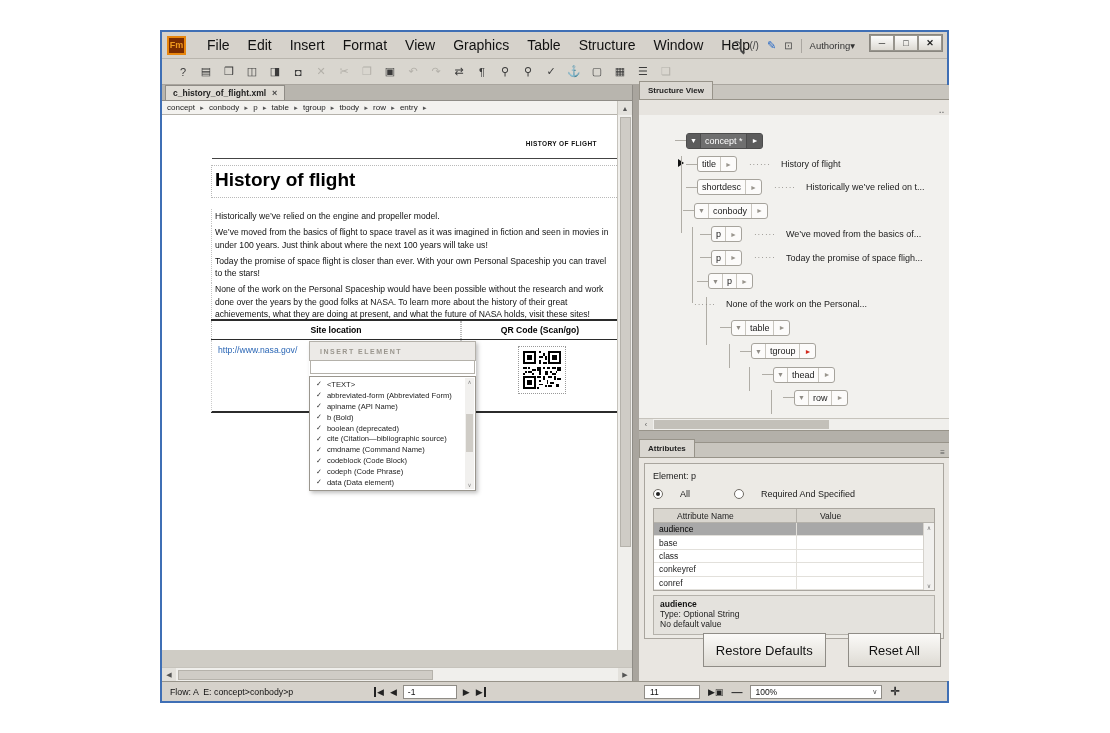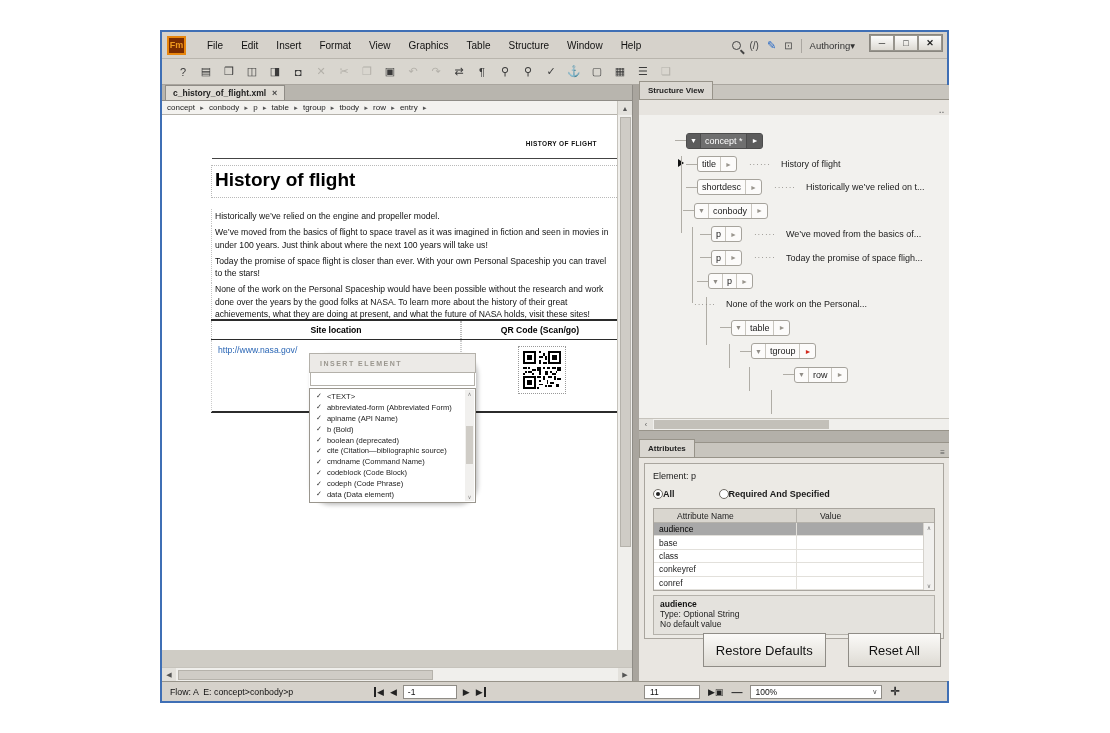--- a/index.html
+++ b/index.html
@@ -3,21 +3,21 @@
 <meta charset="utf-8">
 <style>
   * { margin:0; padding:0; box-sizing:border-box; }
   html,body { width:1110px; height:733px; background:#ffffff; font-family:"Liberation Sans", sans-serif; overflow:hidden; }
   .win { position:absolute; left:160px; top:30px; width:789px; height:673px; background:#d6d2cb; border:2px solid #3f6fb5; }
 
   
   .menubar { position:absolute; left:0; top:0; width:100%; height:27px; background:#d6d2cb; display:flex; align-items:center; border-bottom:1px solid #b9b5ad; }
   .fmlogo { width:19px; height:19px; margin-left:5px; background:#7a2c00; border:2px solid #e8860d; color:#f09a1e; font-size:9px; font-weight:bold; display:flex; align-items:center; justify-content:center; }
   .menus { display:flex; margin-left:12px; }
-  .menu-item { font-size:10px; color:#111; padding:4px 9px; cursor:default; }
+  .menu-item { font-size:14px; color:#111; padding:4px 9px; cursor:default; }
   .tb-right { position:absolute; right:88px; top:0; height:27px; display:flex; align-items:center; gap:8px; }
   .tb-right .sep { width:1px; height:14px; background:#aaa6a0; }
   .mag { width:9px; height:9px; border:1.5px solid #444; border-radius:50%; position:relative; }
   .mag::after { content:""; position:absolute; width:5px; height:1.5px; background:#444; transform:rotate(45deg); left:7px; top:9px; }
   .ticon { font-size:10px; color:#444; }
   .pen { color:#2b6cc8; font-size:11px; }
   .mode { font-size:9.5px; color:#333; display:flex; align-items:center; gap:0; padding-right:4px; }
   .winbtns { position:absolute; right:4px; top:2px; display:flex; border:1px solid #8a8780; background:#cfccc5; }
   .wbtn { width:24px; height:16px; border:1px solid #97948d; background:linear-gradient(#fdfdfc,#dddad3); font-size:9px; font-weight:bold; color:#222; display:flex; align-items:center; justify-content:center; }
 
@@ -45,21 +45,21 @@
   .dthead { display:flex; height:19px; border-bottom:1.5px solid #2b2b2b; }
   .dth { font-size:8.6px; font-weight:bold; color:#000; display:flex; align-items:center; justify-content:center; border-left:1px dotted #bbb; border-right:1px dotted #bbb; }
   .dth.c1 { width:250px; } .dth.c2 { width:158px; }
   .dtbody { display:flex; height:72px; }
   .dtd { border-left:1px dotted #ccc; border-right:1px dotted #ccc; position:relative; }
   .dtd.c1 { width:250px; } .dtd.c2 { width:158px; }
   .doclink { position:absolute; left:6px; top:5px; font-size:8.6px; color:#2a66b5; }
   .qrframe { position:absolute; left:56px; top:6px; width:48px; height:48px; border:1px dotted #999; display:flex; align-items:center; justify-content:center; }
 
   
-  .popup { position:absolute; left:147px; top:238px; width:167px; background:#fff; box-shadow:2px 2px 4px rgba(0,0,0,0.25);border-radius:20px; }
+  .popup { position:absolute; left:147px; top:226px; width:167px; background:#fff; box-shadow:2px 2px 4px rgba(0,0,0,0.25); }
   .popup-head { height:20px; background:#eceae7; border:1px solid #b4b1aa; display:flex; align-items:center; padding-left:10px; font-size:7px; letter-spacing:1.5px; color:#9a968e; font-weight:bold; }
   .popup-input { height:13px; background:#fff; border:1px solid #b4b1aa; border-top:none; margin:0 1px; }
   .popup-list { border:1px solid #9a968e; background:#fff; margin-top:2px; position:relative; padding:2px 10px 2px 0; }
   .popup-item { font-size:7.6px; color:#222; height:10.9px; display:flex; align-items:center; padding-left:6px; white-space:nowrap; }
   .popup-item::before { content:"✓"; font-size:7px; color:#333; margin-right:5px; }
   .plist-scroll { position:absolute; right:1px; top:1px; bottom:1px; width:9px; background:#f1f0ee; display:flex; flex-direction:column; align-items:center; justify-content:space-between; font-size:5.5px; color:#8a8a8a; padding:1px 0; }
   .plist-thumb { width:7px; flex:0 0 38px; background:#cfccc6; }
 
   
   .vscroll { position:absolute; right:0; top:16px; width:15px; height:549px; background:#f0efec; border-left:1px solid #c6c3bc; display:flex; flex-direction:column; align-items:center; }
@@ -97,21 +97,21 @@
   .cursor-marker { position:absolute; left:39px; top:44px; width:0; height:0; border-left:6px solid #111; border-top:4px solid transparent; border-bottom:4px solid transparent; }
   .sv-hscroll { position:absolute; left:0; top:333px; width:310px; height:12px; background:#f0efec; border-top:1px solid #c6c3bc; display:flex; align-items:center; }
   .sv-hthumb { height:9px; width:175px; background:#c3c0b9; margin-left:1px; }
   .splitter-h { position:absolute; left:0; top:345px; width:310px; height:13px; background:#b3b0a9; border-top:1px solid #979389; border-bottom:1px solid #979389; }
 
   
   .attr-panel { position:absolute; left:0; top:358px; width:310px; height:238px; background:#e9e6e1; }
   .attr-body { position:absolute; left:5px; top:20px; width:300px; height:176px; border:1px solid #a9a59e; background:#eceae5; padding:7px 8px 0 8px; }
   .attr-el { font-size:9px; color:#1a1a1a; margin-bottom:8px; }
   .radios { display:flex; gap:44px; margin-bottom:9px; }
-  .radio { display:flex; align-items:center; gap:0; font-size:9px; color:#1a1a1a;font-weight:bold; }
+  .radio { display:flex; align-items:center; gap:17px; font-size:9px; color:#1a1a1a; }
   .rdot { width:10px; height:10px; border:1px solid #6f6b64; border-radius:50%; background:#fff; position:relative; }
   .rdot.on::after { content:""; position:absolute; left:2px; top:2px; width:4px; height:4px; border-radius:50%; background:#222; }
   .attr-table { border:1px solid #a9a59e; background:#fff; position:relative; }
   .at-head { display:flex; height:14px; background:#d9d6cf; border-bottom:1px solid #b5b2ab; }
   .at-hcell { font-size:8.5px; color:#222; display:flex; align-items:center; padding-left:23px; }
   .at-hcell.c1 { width:143px; border-right:1px solid #b5b2ab; } .at-hcell.c2 { flex:1; }
   .at-row { display:flex; height:13.4px; border-bottom:1px solid #e2e0db; }
   .at-cell1 { width:143px; font-size:8.5px; color:#1a1a1a; padding-left:5px; display:flex; align-items:center; border-right:1px solid #e2e0db; }
   .at-cell2 { flex:1; }
   .at-row.selected { background:#a8a8a8; }
@@ -497,20 +497,28 @@
             </span>
           </div>
           <div class="tree-row" style="margin-left: 101px;">
             <span class="stub"></span>
             <span class="nodebox">
               <span class="ncell tri">▼</span>
               <span class="ncell">tgroup</span>
               <span class="ncell arrow red">►</span>
             </span>
           </div>
+          <div class="tree-row" style="margin-left: 123px;">
+            <span class="stub"></span>
+            <span class="nodebox">
+              <span class="ncell tri">▼</span>
+              <span class="ncell">thead</span>
+              <span class="ncell arrow">►</span>
+            </span>
+          </div>
           <div class="tree-row" style="margin-left: 144px;">
             <span class="stub"></span>
             <span class="nodebox">
               <span class="ncell tri">▼</span>
               <span class="ncell">row</span>
               <span class="ncell arrow">►</span>
             </span>
           </div>
         </div>
     </div>

